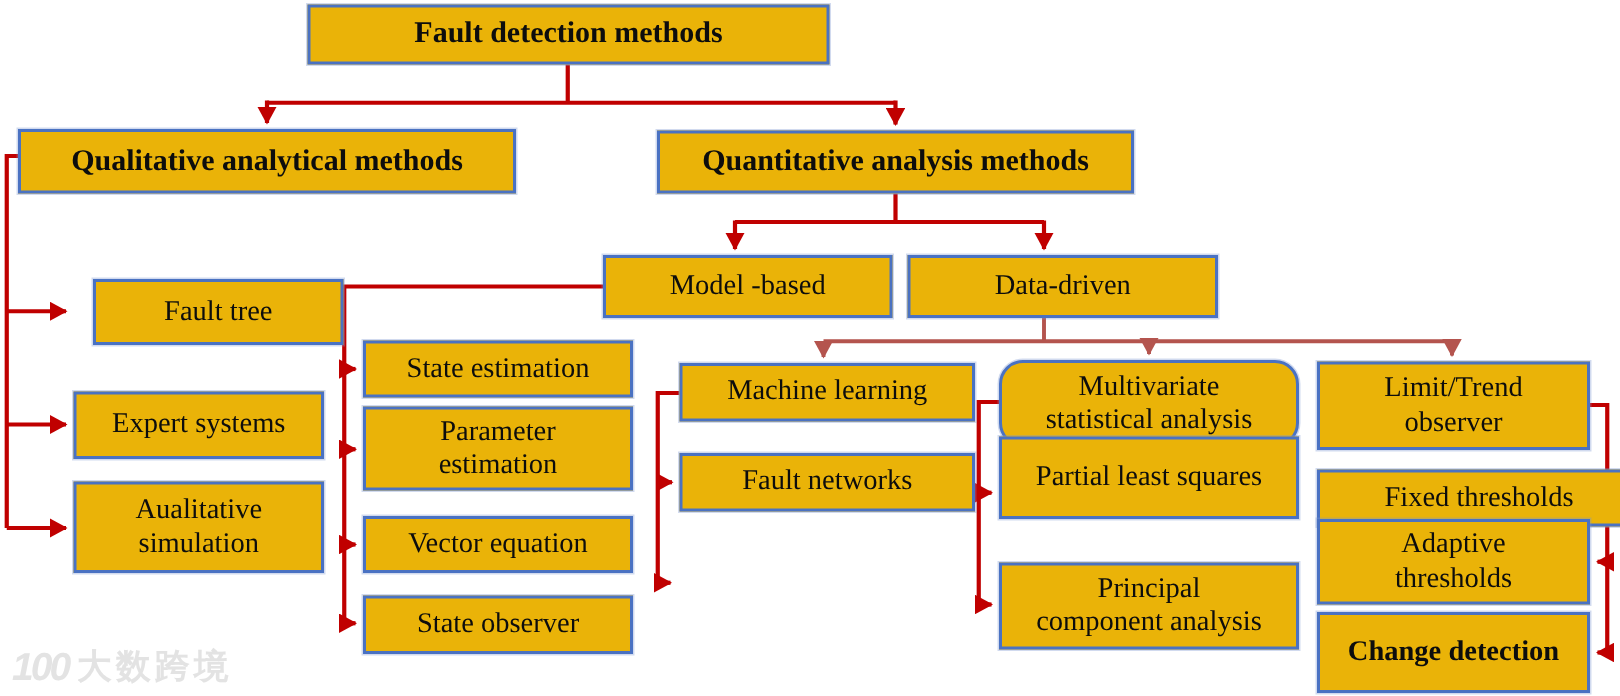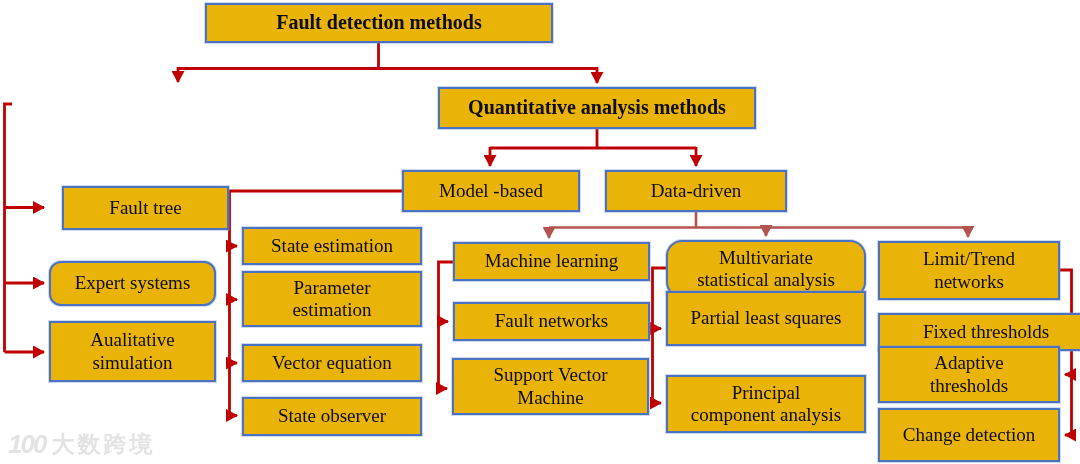--- a/index.html
+++ b/index.html
@@ -20,39 +20,39 @@
     text-align:center;
     font-size:19px;line-height:1.18;
     white-space:pre-line;
     box-shadow:0 0 0 1px rgba(122,150,210,.35);
   }
   .hdr{font-weight:bold;font-size:20px;}
   
   #n-root     {left:205px;top:3px;  width:348px;height:40px;}
   #n-qual     {left:12px; top:86px; width:332px;height:43px;}
   #n-quant    {left:438px;top:87px; width:318px;height:42px;}
-  #n-model    {left:402px;top:170px;width:178px;height:42px;}
-  #n-data     {left:605px;top:170px;width:182px;height:42px;}
+  #n-model    {left:402px;top:170px;width:193px;height:42px;}
+  #n-data     {left:605px;top:170px;width:207px;height:42px;}
   #n-faulttree{left:62px; top:186px;width:167px;height:44px;text-align:right;}
-  #n-expert   {left:49px; top:261px;width:167px;height:45px;border-radius:12px;}
+  #n-expert   {left:49px; top:261px;width:167px;height:45px;}
   #n-aual     {left:49px; top:321px;width:167px;height:61px;}
   #n-stateest {left:242px;top:227px;width:180px;height:38px;}
   #n-param    {left:242px;top:271px;width:180px;height:56px;}
   #n-parity   {left:242px;top:344px;width:180px;height:38px;}
   #n-observer {left:242px;top:397px;width:180px;height:39px;}
   #n-ml       {left:453px;top:242px;width:197px;height:39px;}
   #n-nn       {left:453px;top:302px;width:197px;height:39px;}
   #n-svm      {left:452px;top:358px;width:197px;height:57px;}
   #n-multi    {left:666px;top:240px;width:200px;height:58px;border-radius:16px;}
   #n-pls      {left:666px;top:291px;width:200px;height:55px;}
   #n-pca      {left:666px;top:375px;width:200px;height:58px;}
   #n-limit    {left:878px;top:241px;width:182px;height:59px;}
   #n-fixed    {left:878px;top:313px;width:216px;height:38px;}
   #n-adaptive {left:878px;top:346px;width:182px;height:57px;}
-  #n-change   {left:878px;top:408px;width:182px;height:54px;}
+  #n-change   {left:878px;top:408px;width:182px;height:54px;font-weight:bold;}
 
   #connectors{position:absolute;left:0;top:0;width:1080px;height:464px;pointer-events:none;}
   .ln-red    {stroke:var(--red,#c00000);stroke-width:2.8;fill:none;}
   .ln-salmon {stroke:var(--salmon,#b4544e);stroke-width:2.6;fill:none;}
 
   #watermark{
     position:absolute;left:8px;bottom:4px;
     display:flex;gap:6px;
     color:var(--wm,#e3e3e3);
     font-family:"Liberation Sans","DejaVu Sans",sans-serif;
@@ -109,49 +109,48 @@
     <path class="ln-red" d="M1071.5 374.5 H1065" marker-end="url(#arrow-red)"></path>
     <path class="ln-red" d="M1071.5 435 H1065" marker-end="url(#arrow-red)"></path>
 
     <path class="ln-salmon" d="M696 212 V227.5 M549 227.5 H968"></path>
     <path class="ln-salmon" d="M549 227.5 V238" marker-end="url(#arrow-salmon)"></path>
     <path class="ln-salmon" d="M766 227.5 V236" marker-end="url(#arrow-salmon)"></path>
     <path class="ln-salmon" d="M968 227.5 V237" marker-end="url(#arrow-salmon)"></path>
   </svg>
 
   <div class="node hdr" id="n-root">Fault detection methods</div>
+  <div class="node hdr" id="n-qual">Qualitative analytical methods</div>
   <div class="node hdr" id="n-quant">Quantitative analysis methods</div>
 
   <div class="node" id="n-model">Model -based</div>
   <div class="node" id="n-data">Data-driven</div>
 
   <div class="node" id="n-faulttree">Fault tree</div>
   <div class="node" id="n-expert">Expert systems</div>
   <div class="node" id="n-stateest">State estimation</div>
 
   <div class="node" id="n-aual">Aualitative
 simulation</div>
   <div class="node" id="n-param">Parameter
 estimation</div>
   <div class="node" id="n-parity">Vector equation</div>
   <div class="node" id="n-observer">State observer</div>
 
   <div class="node" id="n-ml">Machine learning</div>
   <div class="node" id="n-nn">Fault networks</div>
-  <div class="node" id="n-svm">Support Vector
-Machine</div>
 
   <div class="node" id="n-multi">Multivariate
 statistical analysis</div>
   <div class="node" id="n-pls">Partial least squares</div>
   <div class="node" id="n-pca">Principal
 component analysis</div>
 
   <div class="node" id="n-limit">Limit/Trend
-networks</div>
+observer</div>
   <div class="node" id="n-fixed">Fixed thresholds</div>
   <div class="node" id="n-adaptive">Adaptive
 thresholds</div>
   <div class="node" id="n-change">Change detection</div>
 
   <div id="watermark">
     <span id="wm-logo">100</span>
     <span id="wm-text">大数跨境</span>
   </div>
 </div>

